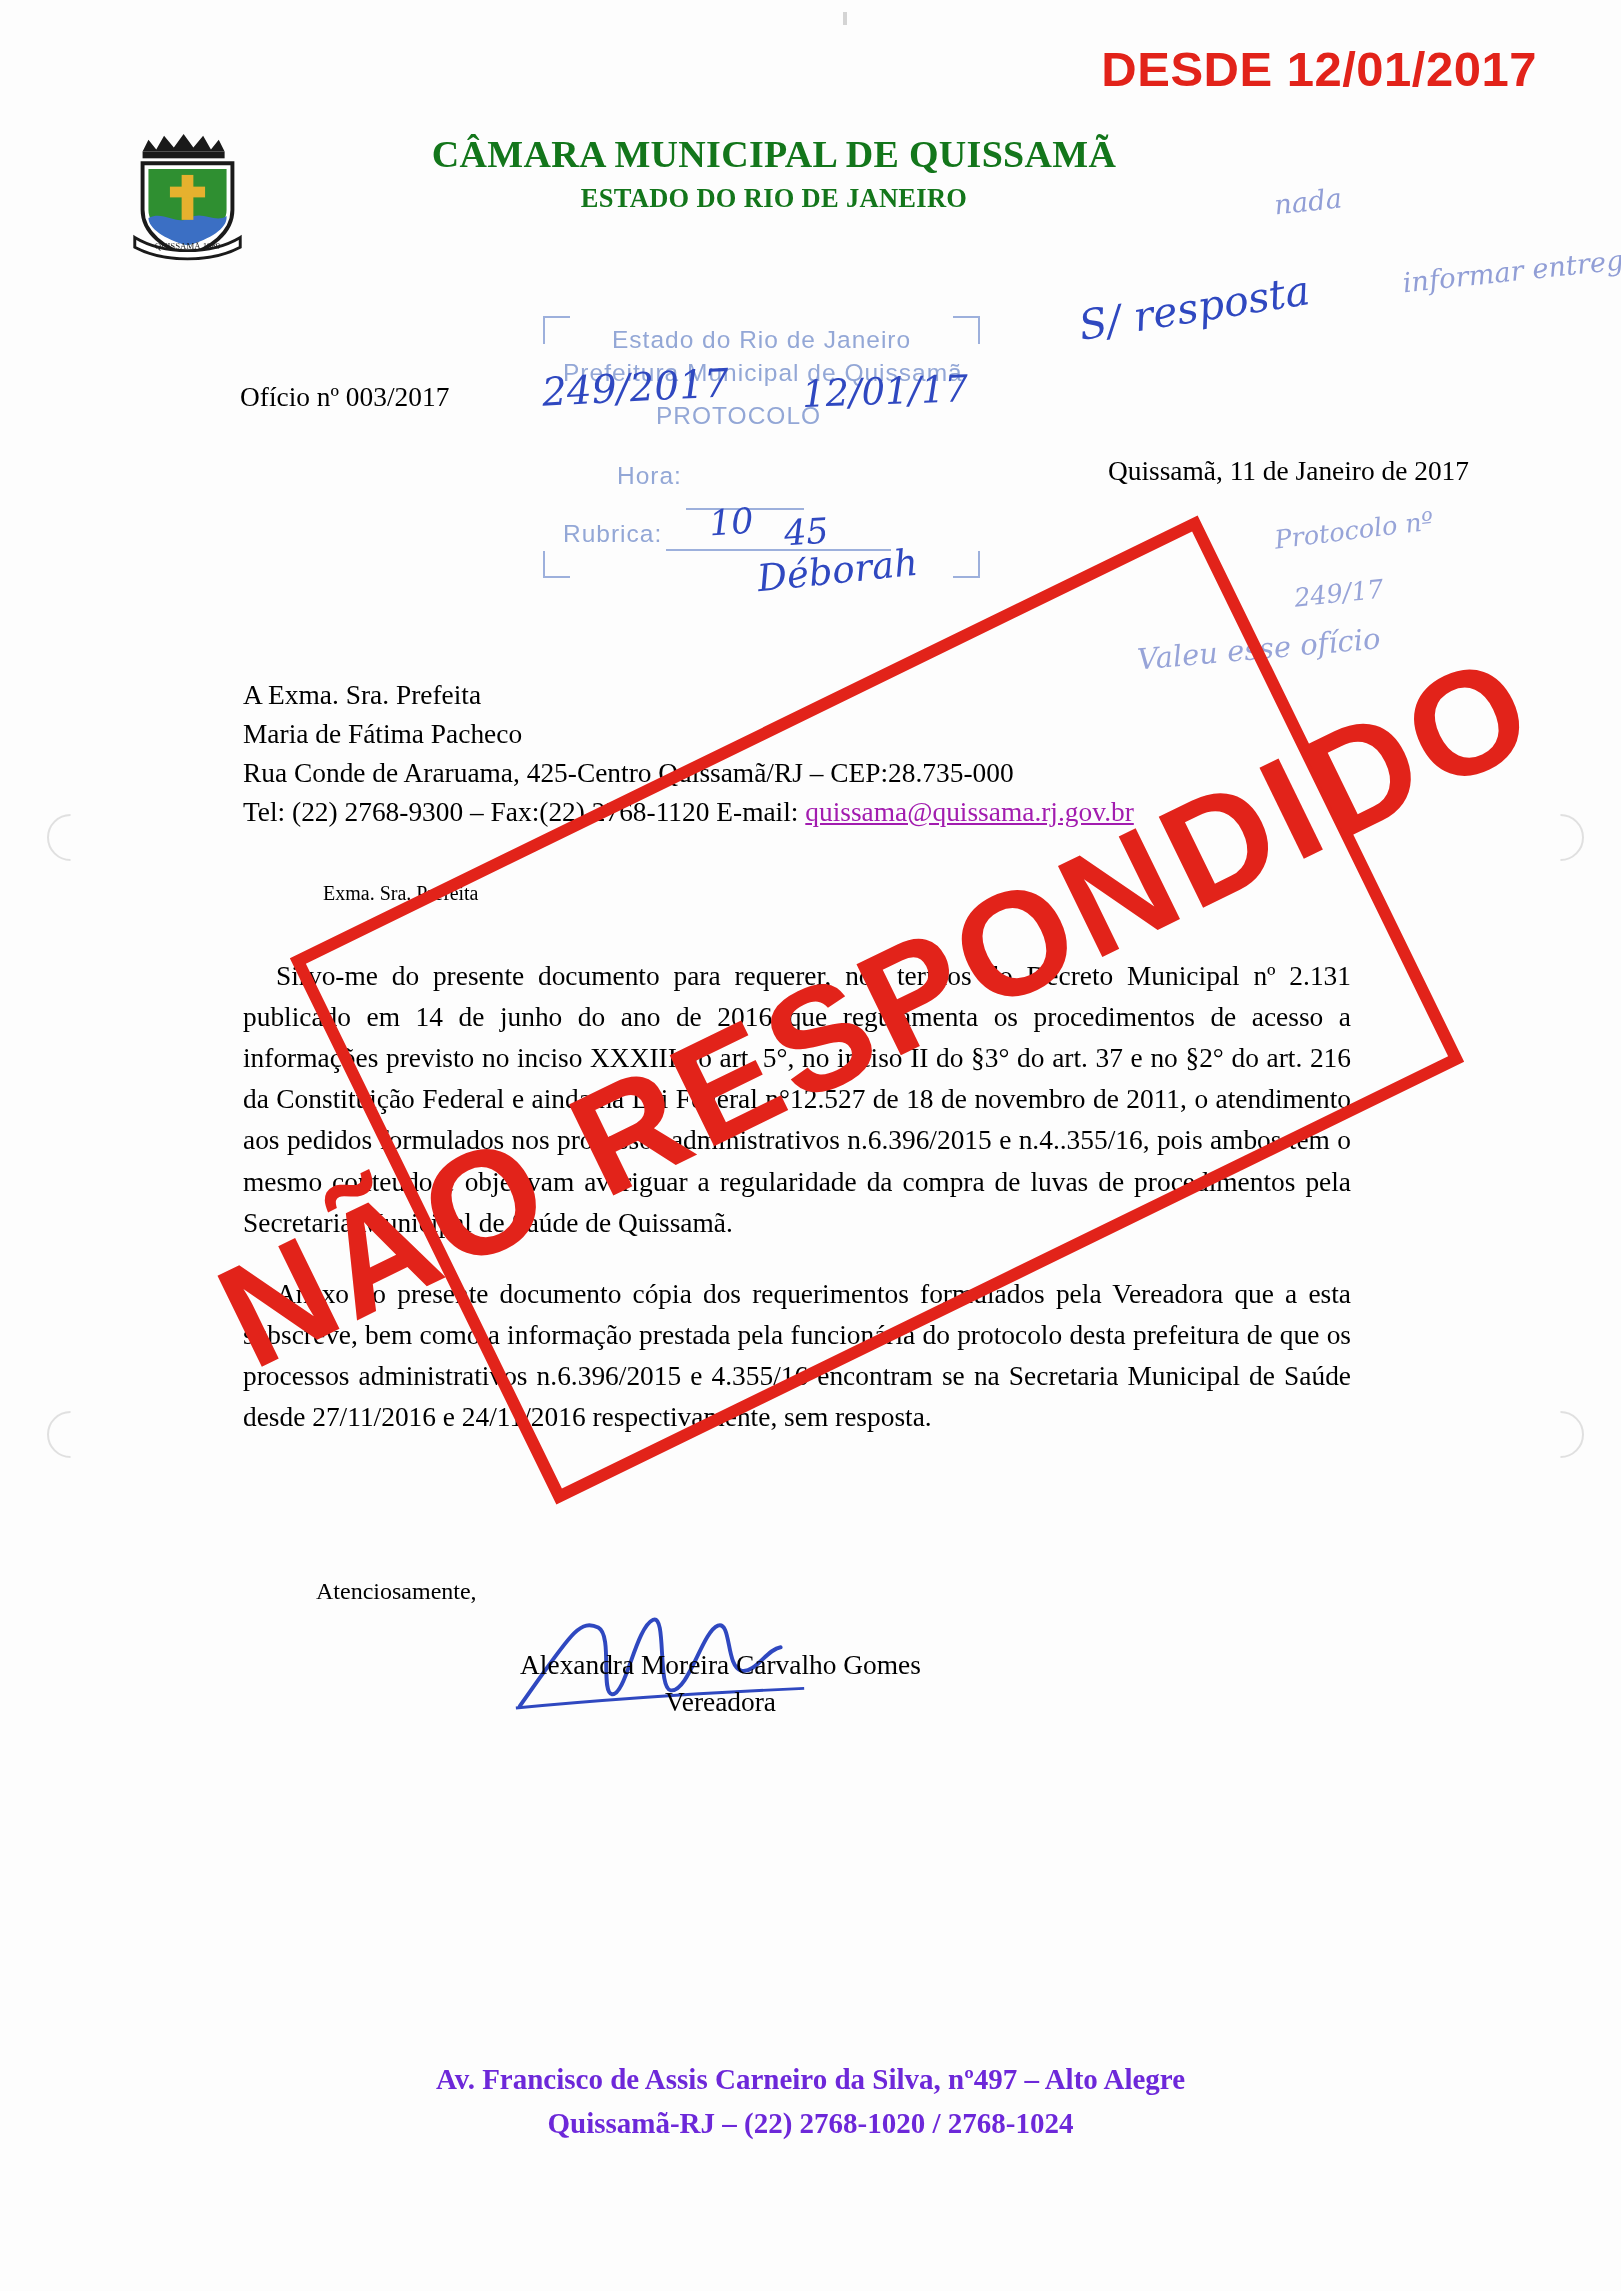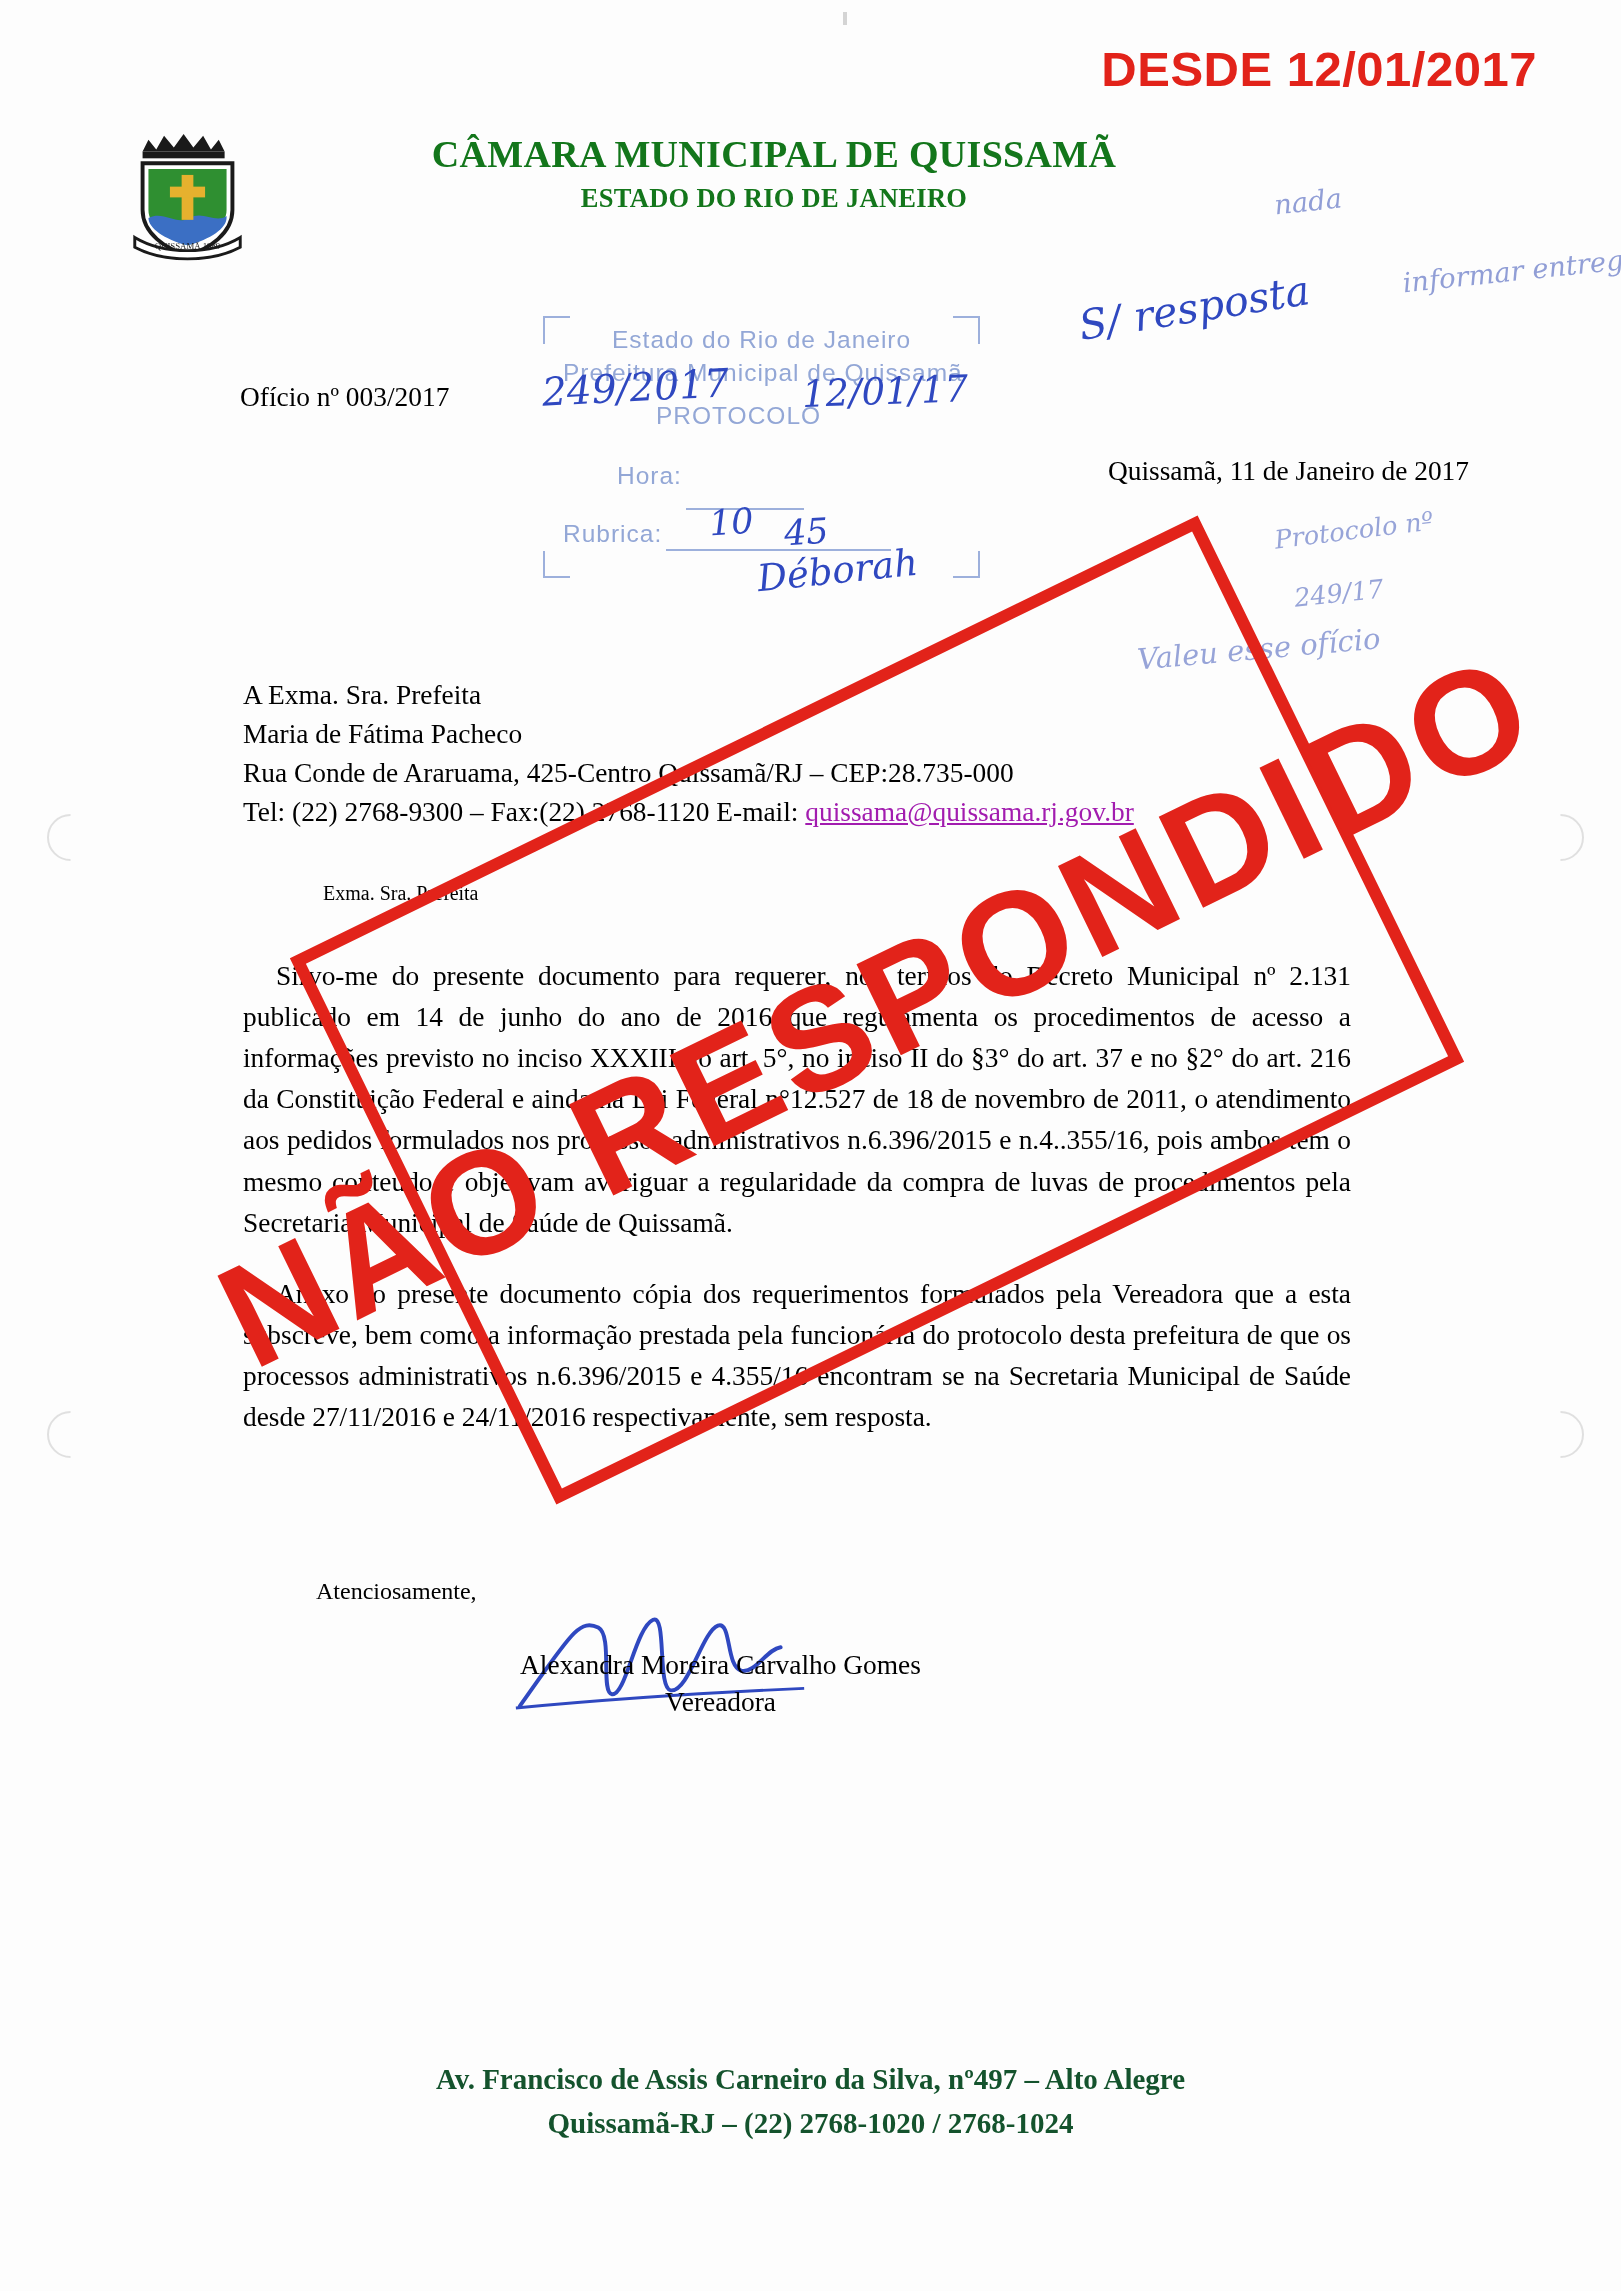--- a/index.html
+++ b/index.html
@@ -205,21 +205,21 @@
     height: 118px;
     pointer-events: none;
   }
 
   .footer {
     position: absolute;
     left: 0;
     top: 2058px;
     width: 100%;
     text-align: center;
-    color: #14532d;
+    color: #6d28d9;
     font-weight: bold;
     font-size: 29px;
     line-height: 1.5;
     font-family: "Liberation Serif", serif;
   }
 
   
   .nao-respondido {
     position: absolute;
     left: 372px;

